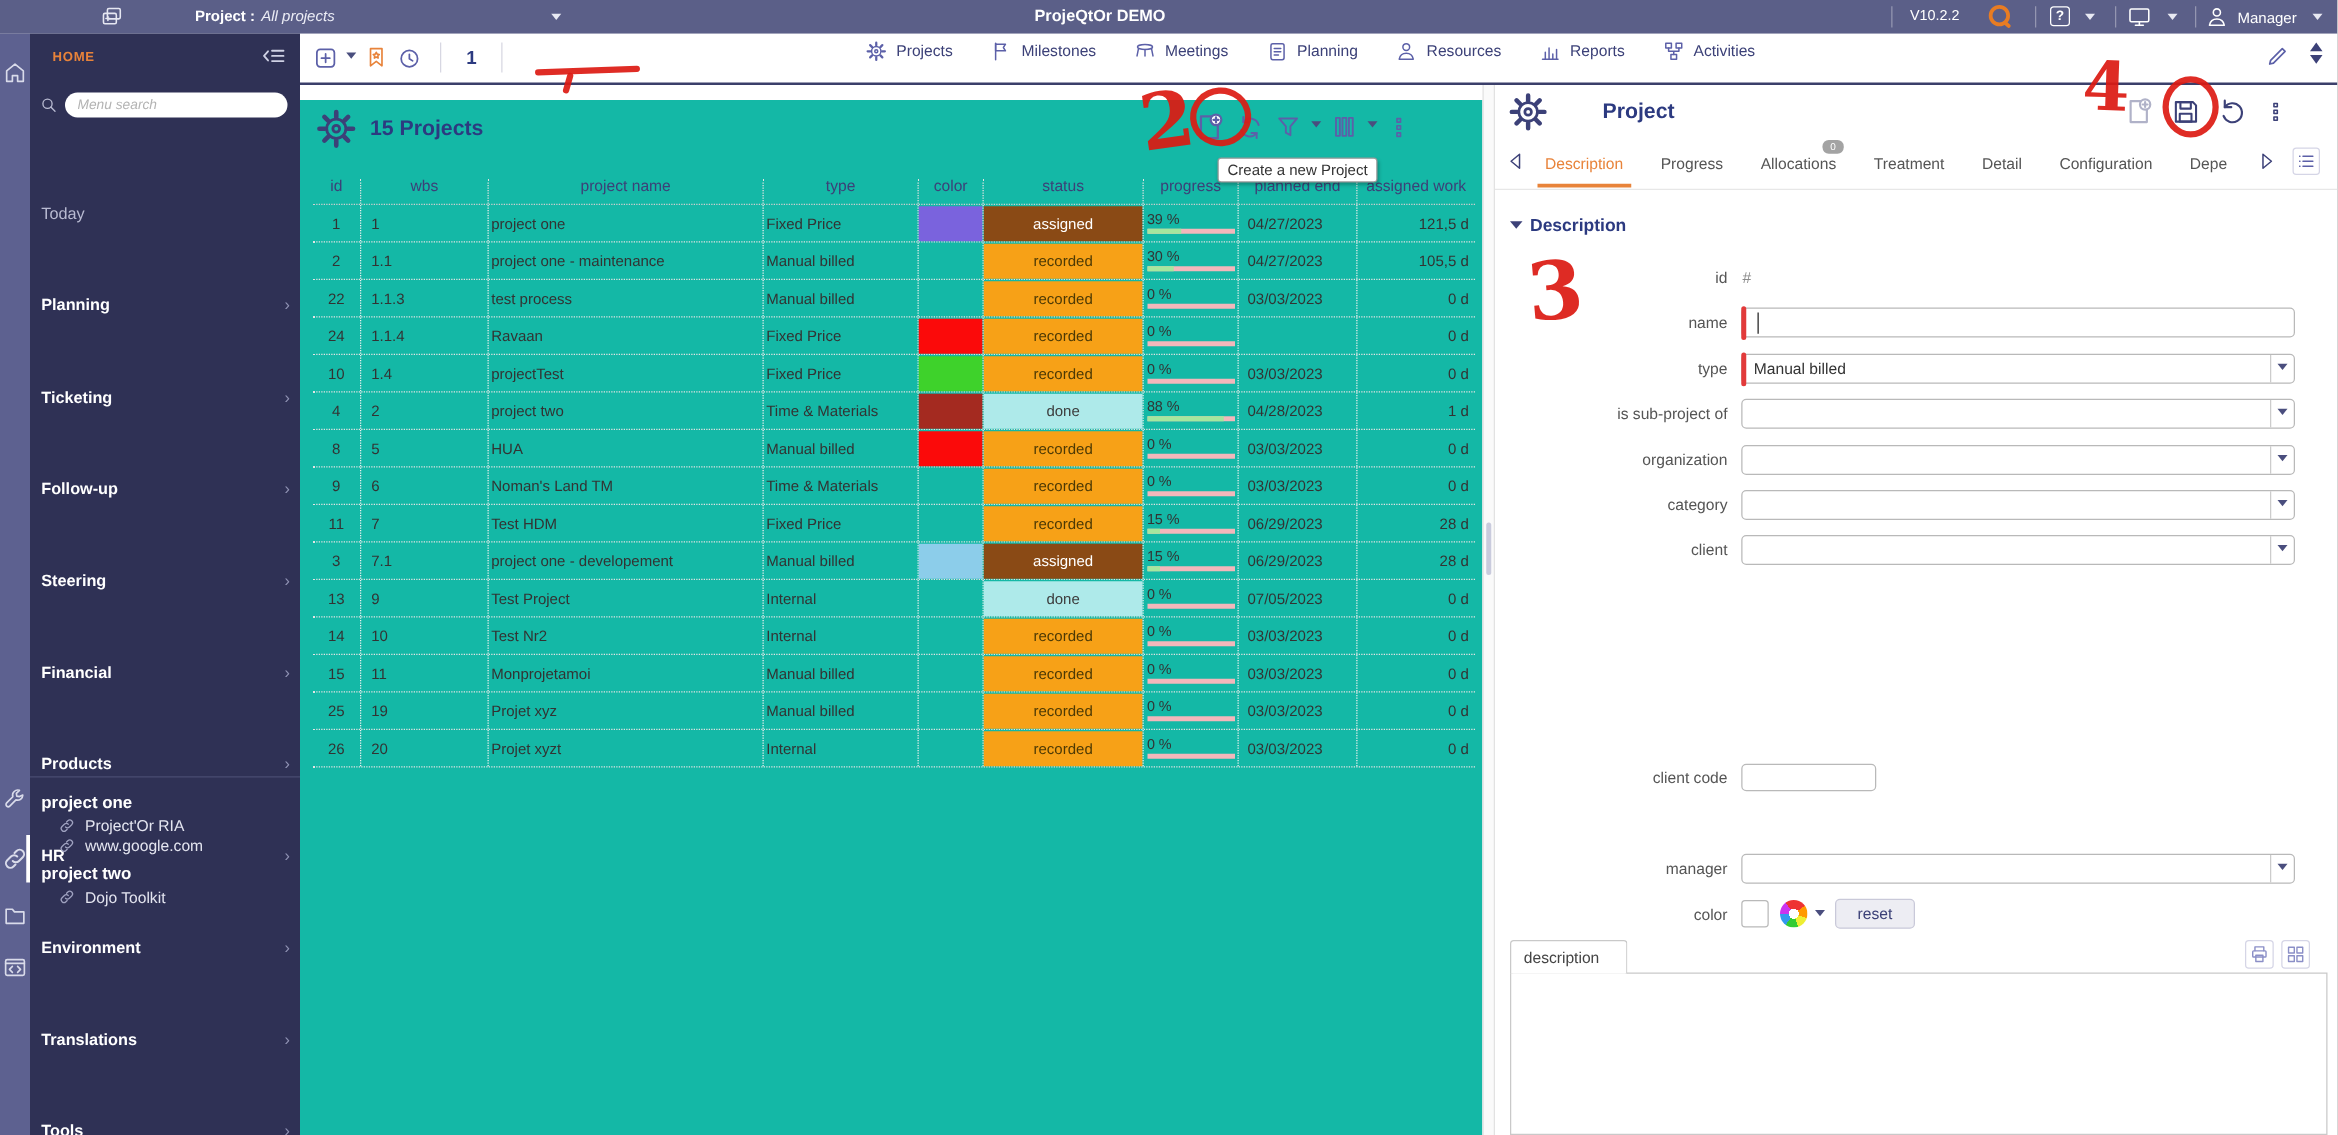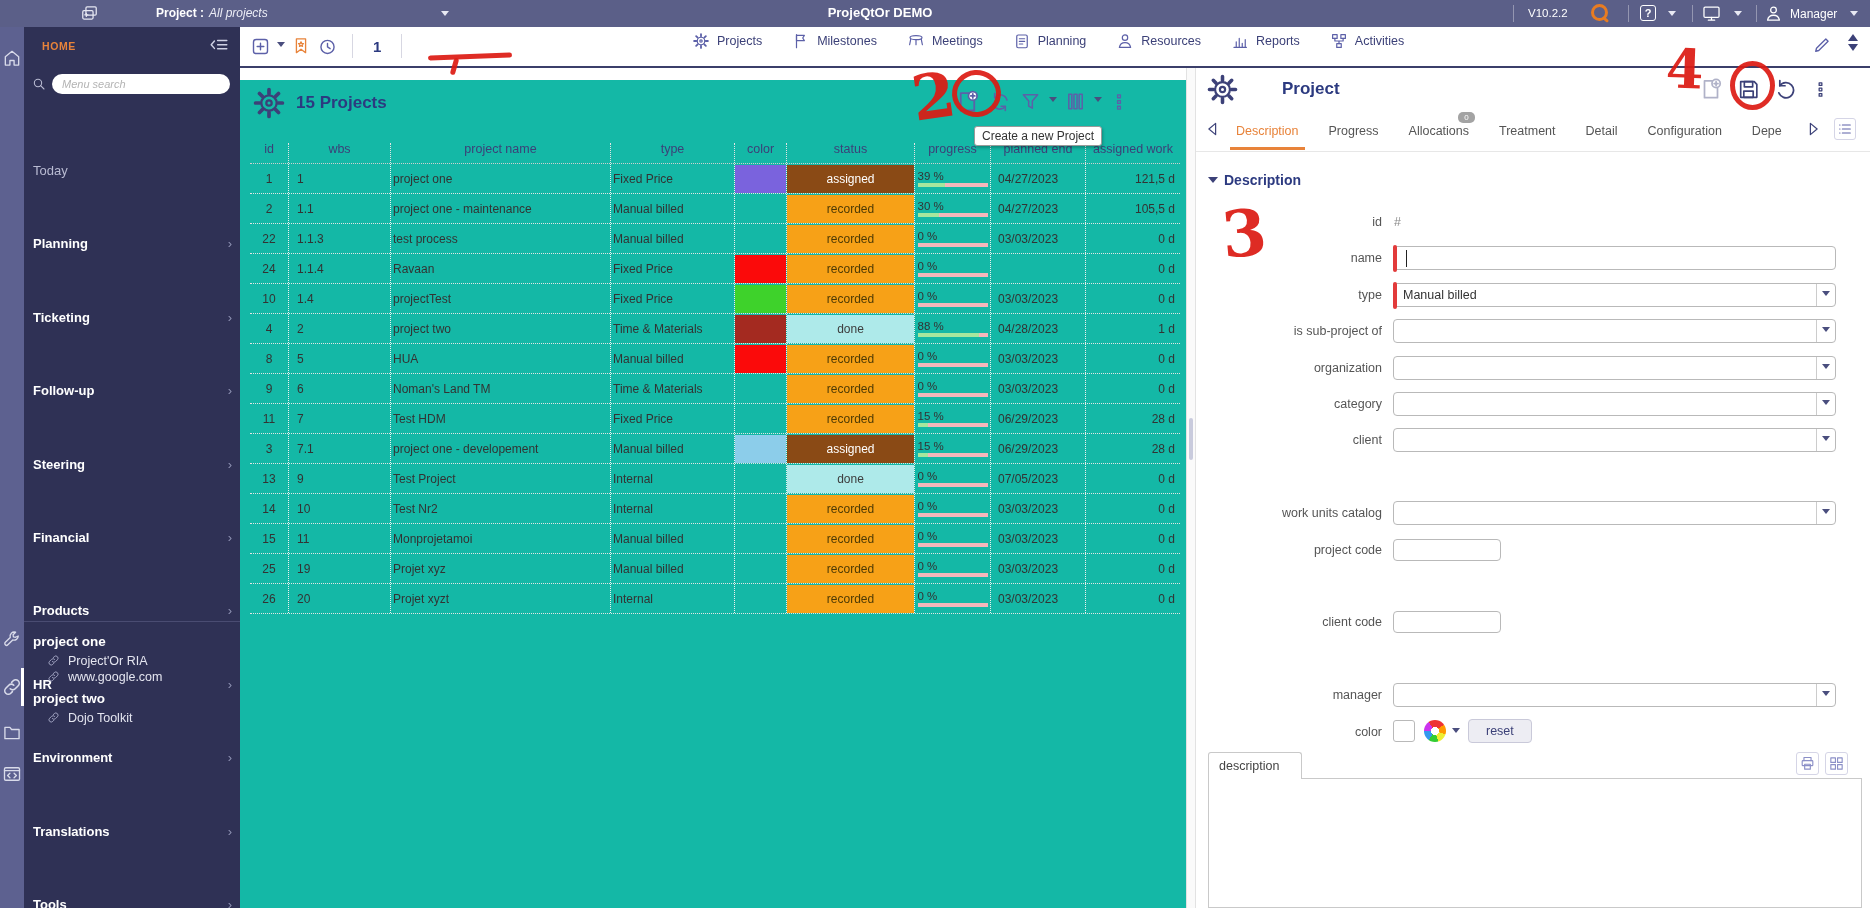--- a/index.html
+++ b/index.html
@@ -902,33 +902,20 @@
         </div>
         <div class="frow" style="top: 359px;">
           <div class="flabel">client</div>
           <div class="fbox sel">
             <span class="val"></span>
             <span class="selbtn">
               <span class="caret-d"></span>
             </span>
           </div>
         </div>
-        <div class="frow" style="top: 432px;">
-          <div class="flabel">work units catalog</div>
-          <div class="fbox sel">
-            <span class="val"></span>
-            <span class="selbtn">
-              <span class="caret-d"></span>
-            </span>
-          </div>
-        </div>
-        <div class="frow" style="top: 469px;">
-          <div class="flabel">project code</div>
-          <div class="fbox short"></div>
-        </div>
         <div class="frow" style="top: 541px;">
           <div class="flabel">client code</div>
           <div class="fbox short"></div>
         </div>
         <div class="frow" style="top: 614px;">
           <div class="flabel">manager</div>
           <div class="fbox sel">
             <span class="val"></span>
             <span class="selbtn">
               <span class="caret-d"></span>

